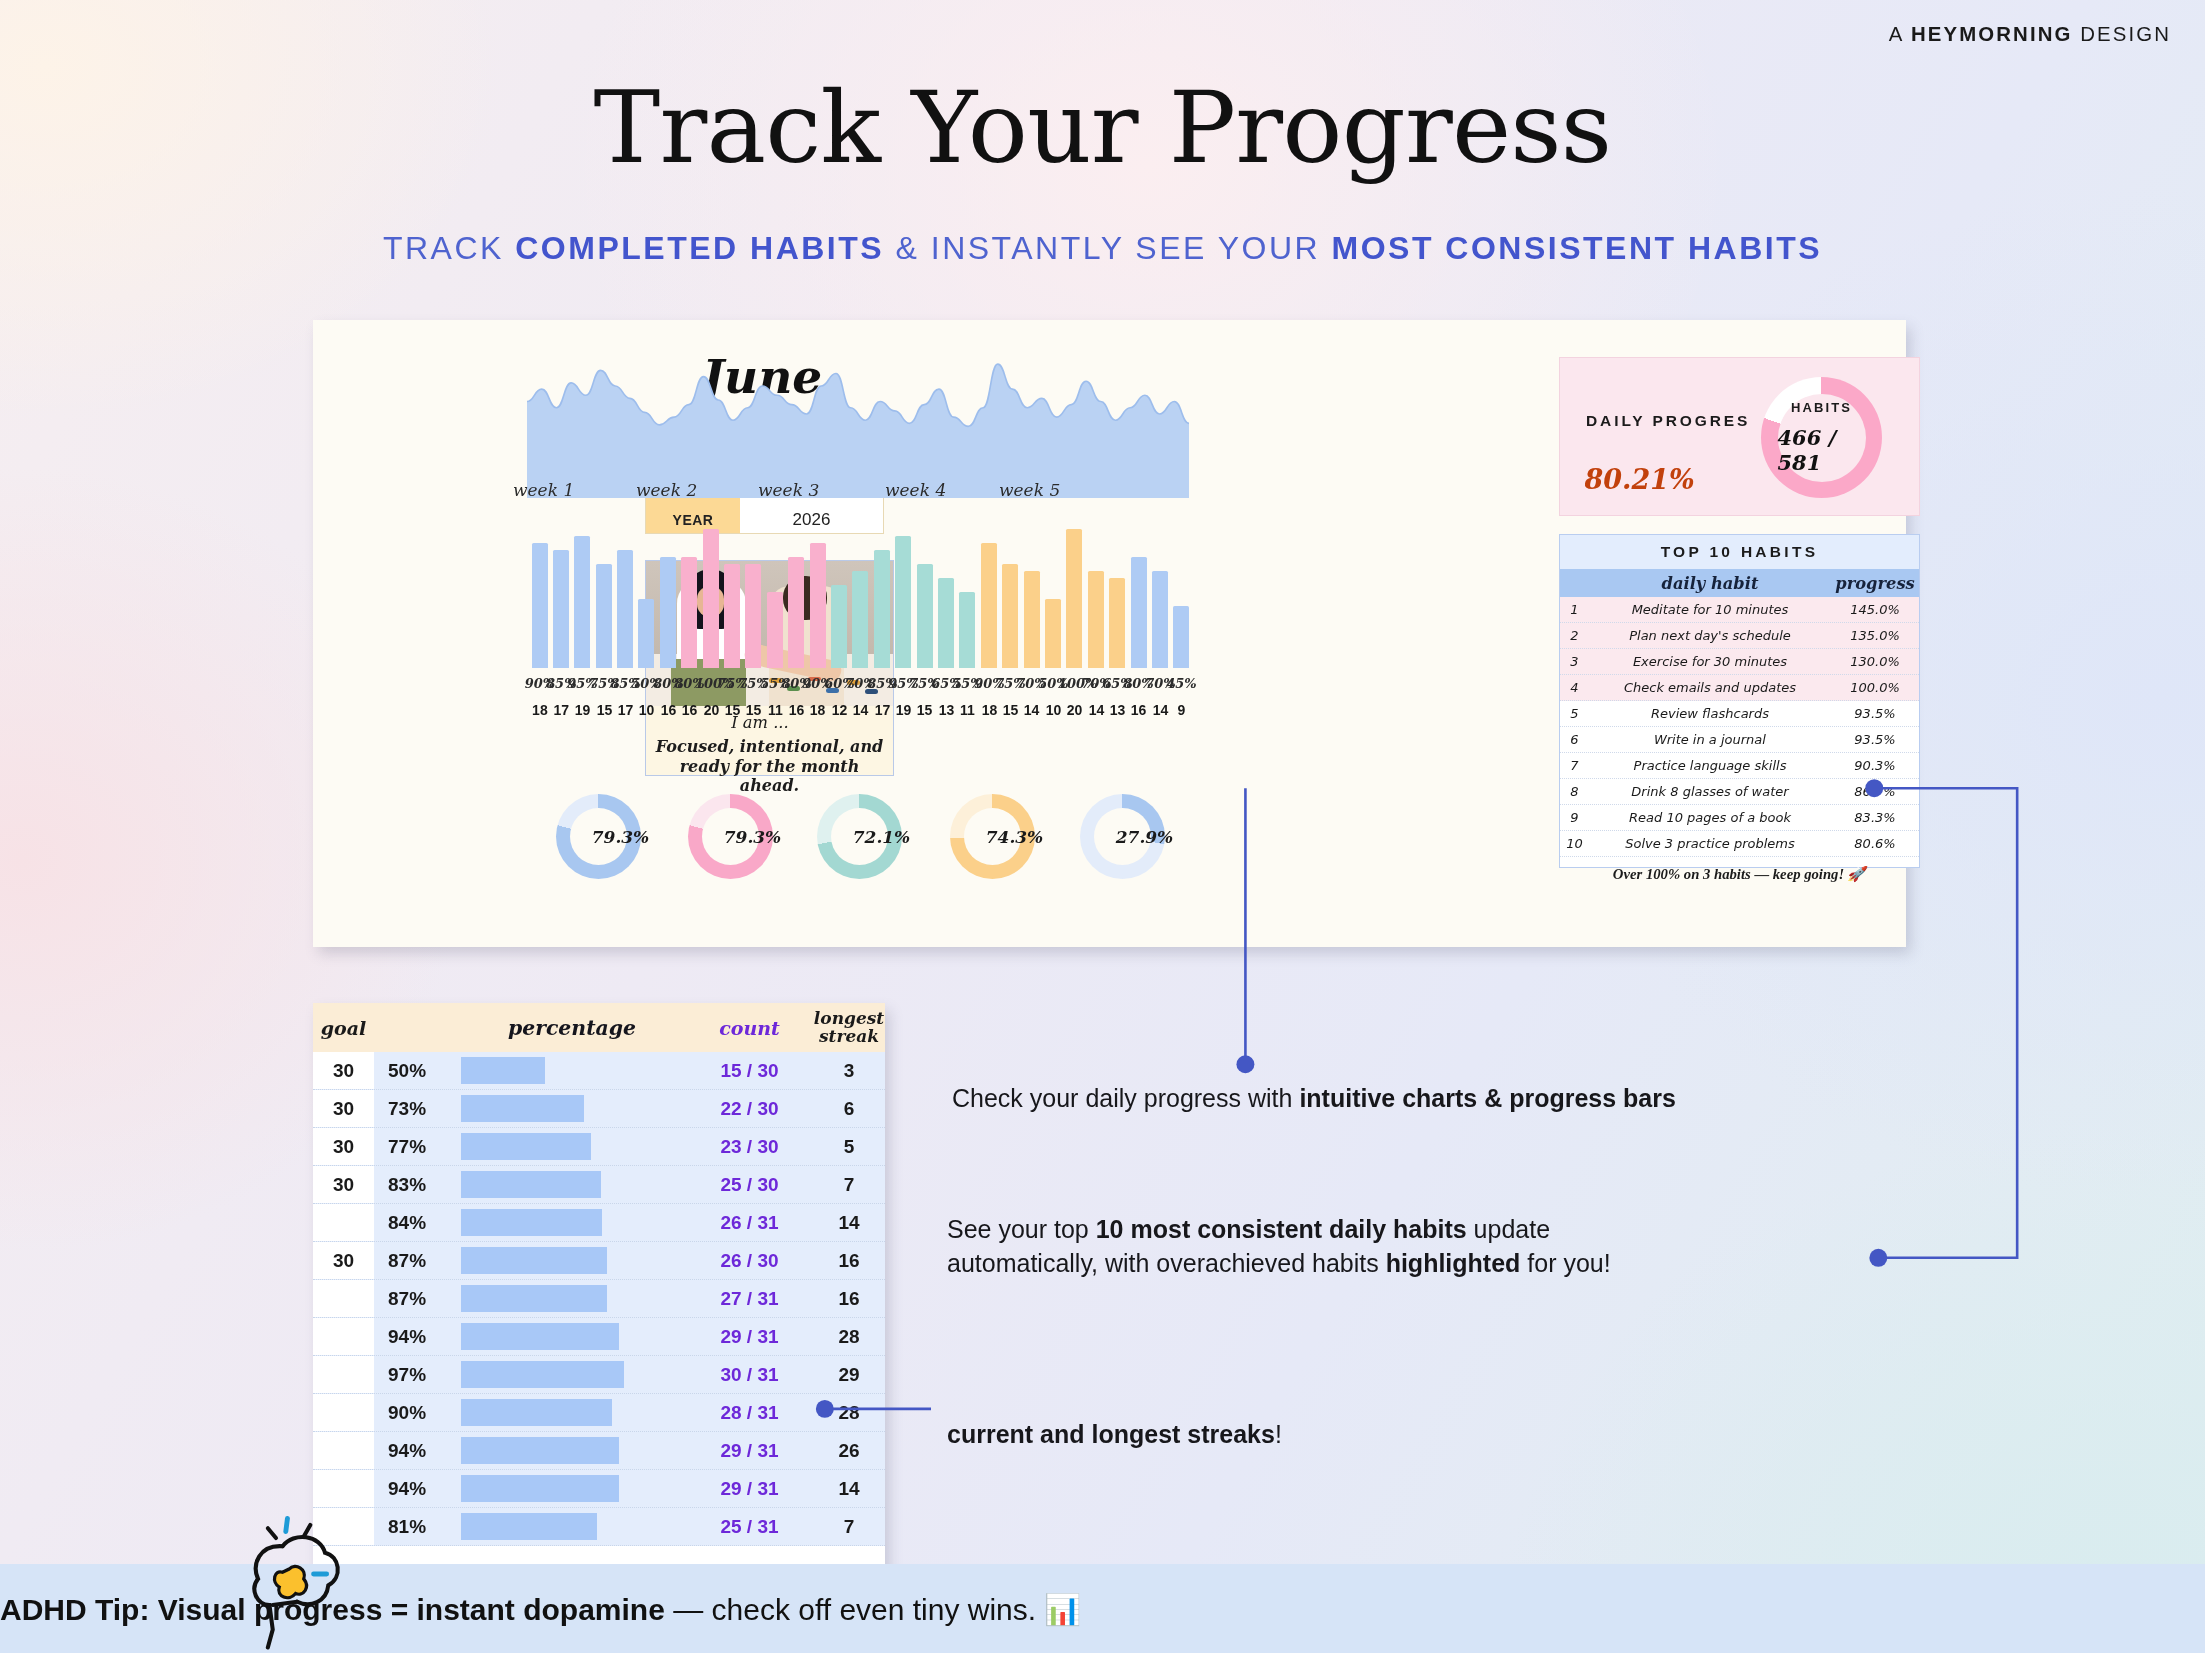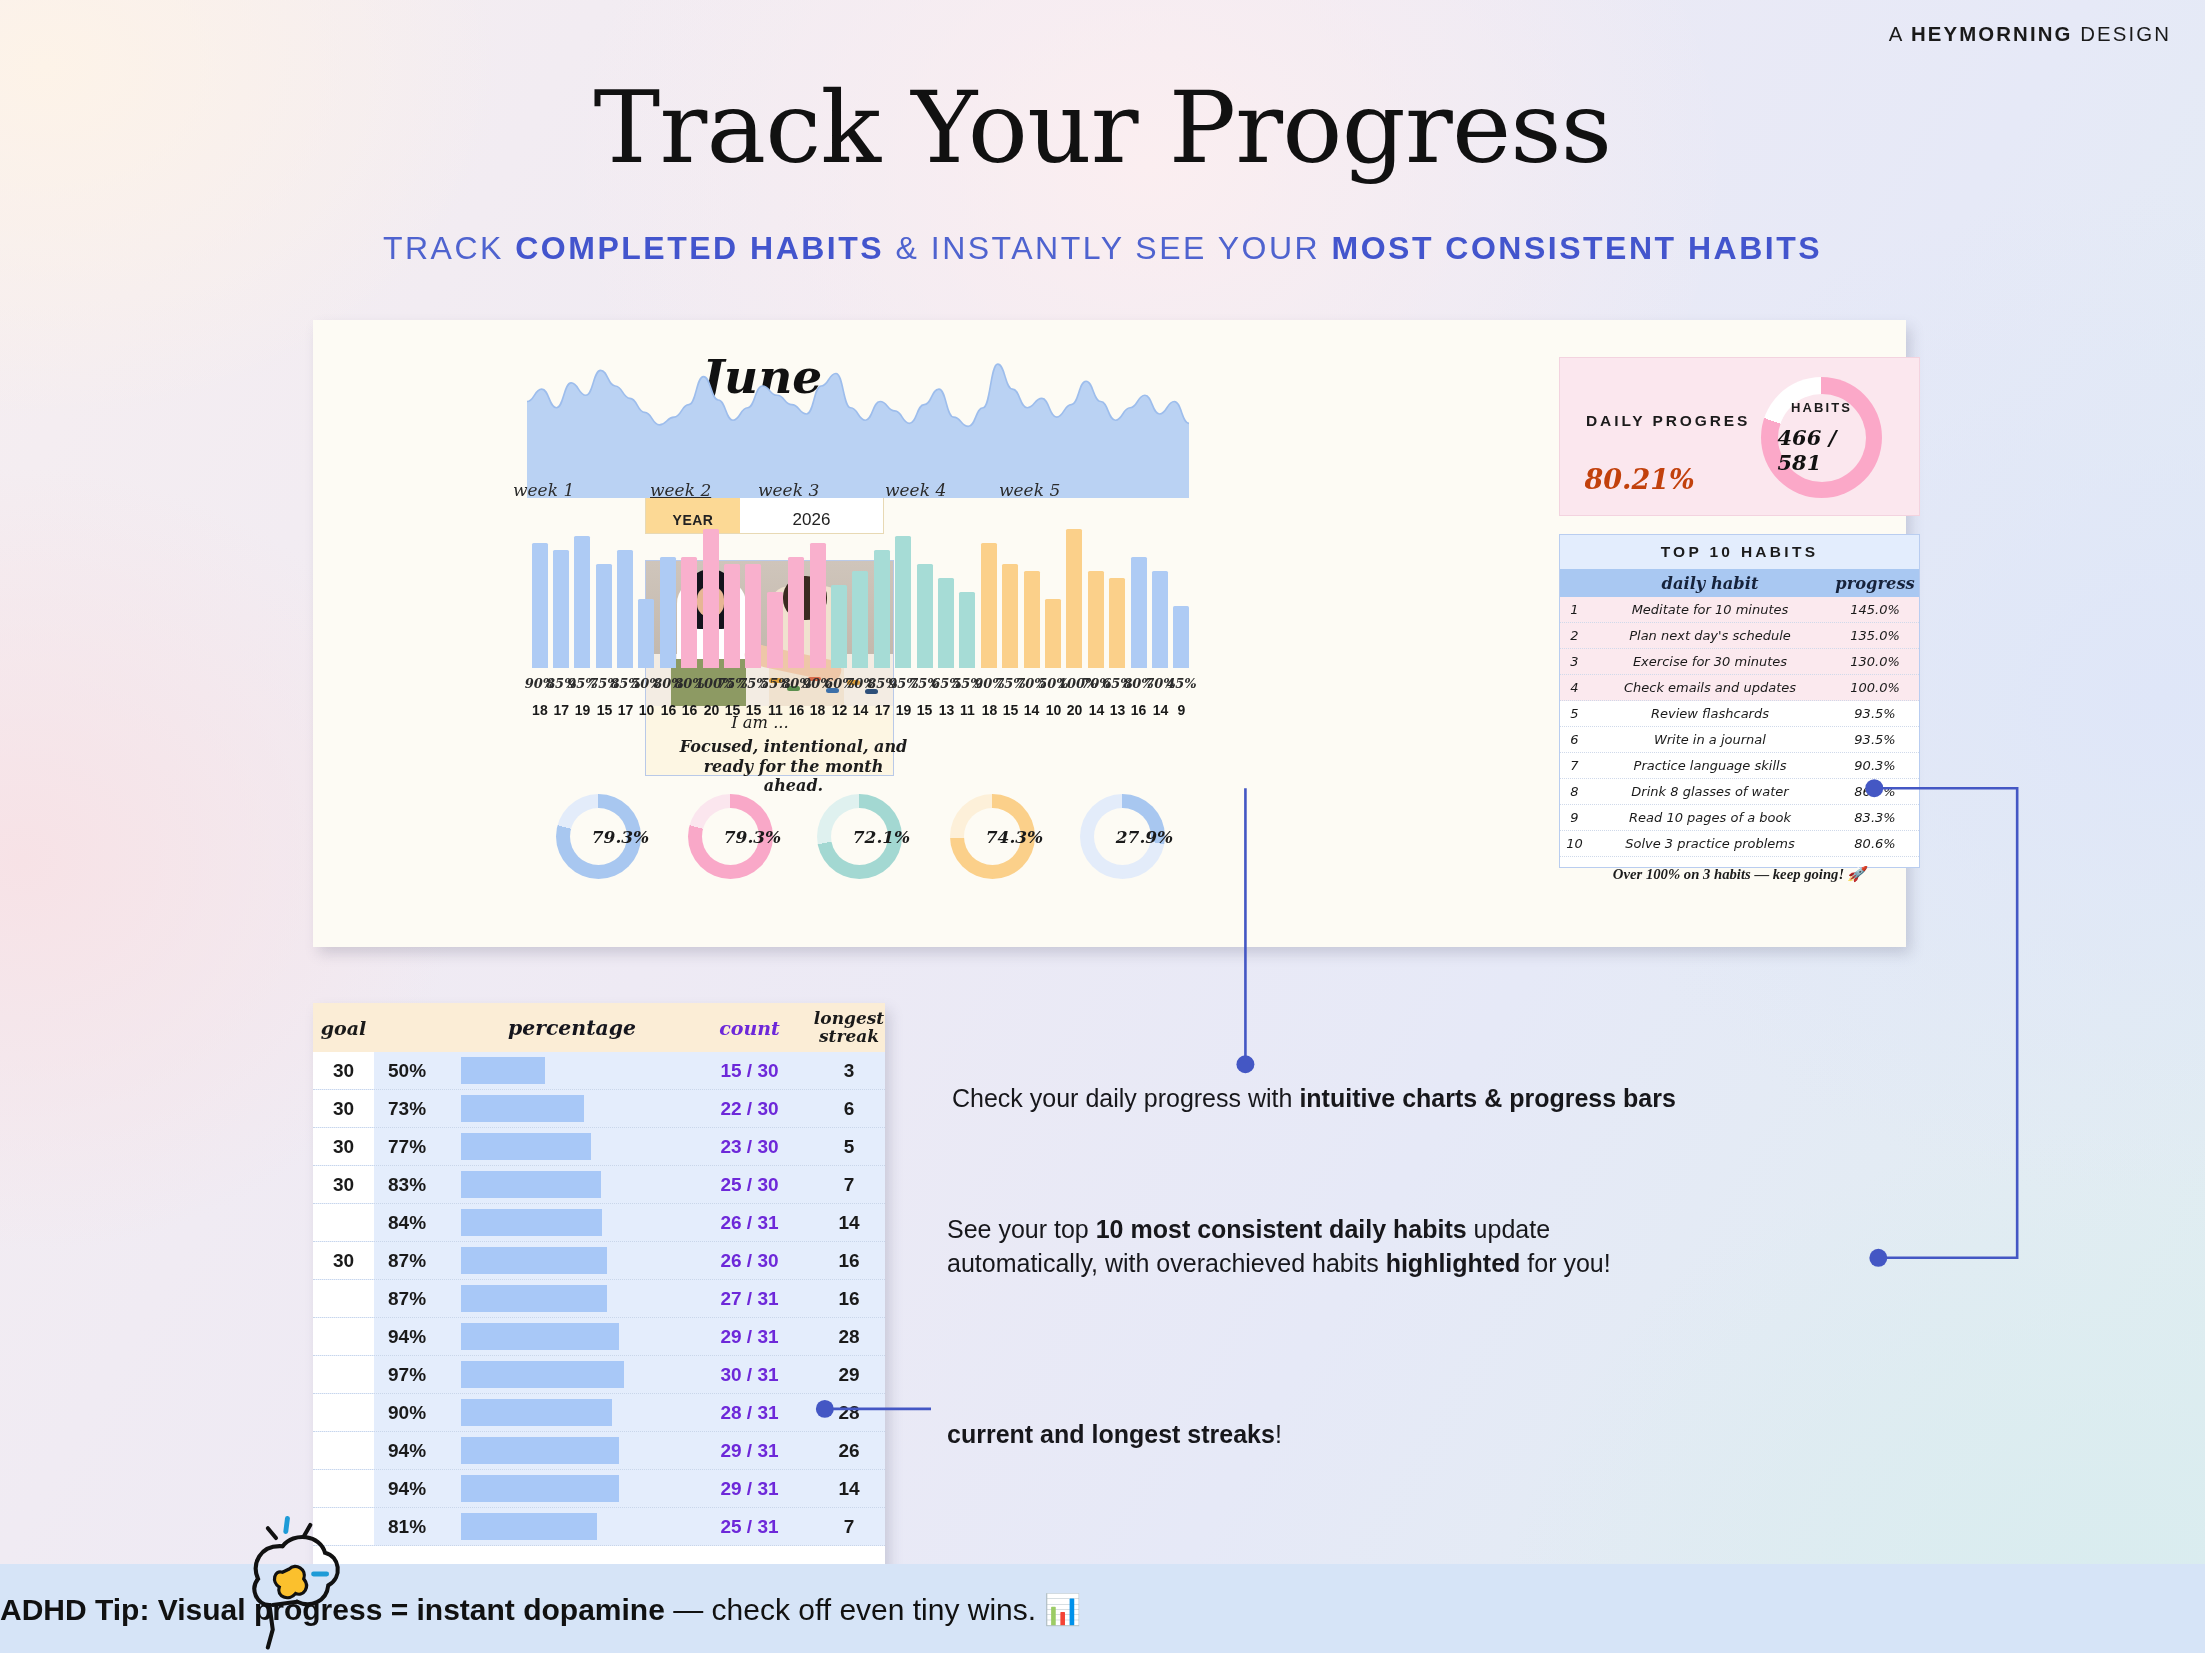--- a/index.html
+++ b/index.html
@@ -64,21 +64,21 @@
   .ph-face{position:absolute;left:51px;top:24.5px;width:27px;height:31px;background:#e7b694;border-radius:13px;}
   .ph-skirt{position:absolute;left:24.5px;top:98px;width:75px;height:47px;background:#8d9a63;}
   .ph-p2{position:absolute;left:123px;top:24.5px;width:75px;height:123px;background:#f0e2cf;border-radius:21px 21px 0 0;}
   .ph-hair2{position:absolute;left:137px;top:14.7px;width:44px;height:44px;background:#3a2a20;border-radius:21px;}
   .ph-arm{position:absolute;left:98px;top:91px;width:98px;height:21px;background:#eec7a8;border-radius:9.8px;transform:rotate(12deg);}
   .ph-bits{position:absolute;left:123px;top:114px;width:114px;height:23px;}
   .ph-bits i{position:absolute;width:13px;height:4.9px;border-radius:2.5px;display:block;}
   .aff1{position:absolute;left:0;top:152px;width:228px;text-align:center;
     font-family:"DejaVu Serif",serif;font-style:italic;font-size:16.3px;color:#1c1c1c;}
   .aff2{position:absolute;left:6.5px;top:176px;width:234px;text-align:center;line-height:1.22;
-    font-family:"DejaVu Serif",serif;font-style:italic;font-weight:700;font-size:16px;color:#1c1c1c;margin-left:24px;}
+    font-family:"DejaVu Serif",serif;font-style:italic;font-weight:700;font-size:16px;color:#1c1c1c;}
 
   
   .area-wrap{position:absolute;left:214px;top:11.4px;width:662px;height:167px;overflow:hidden;}
 
   
   .bars{position:absolute;left:216px;top:188px;width:662px;height:160px;}
   .bar{position:absolute;bottom:0;width:18px;border-radius:1.6px 1.6px 0 0;}
   .weeklab{position:absolute;font-family:"DejaVu Serif",serif;font-style:italic;font-size:17px;color:#2b2b2b;}
 
   .pctrow,.cntrow{position:absolute;left:216px;width:663px;height:21px;}
@@ -240,21 +240,21 @@
         <div class="bar" style="left: 516px; width: 16.3px; height: 69px; background: rgb(251, 208, 138);"></div>
         <div class="bar" style="left: 537px; width: 16.3px; height: 139px; background: rgb(251, 208, 138);"></div>
         <div class="bar" style="left: 559px; width: 16.3px; height: 97px; background: rgb(251, 208, 138);"></div>
         <div class="bar" style="left: 580px; width: 16.3px; height: 90px; background: rgb(251, 208, 138);"></div>
         <div class="bar" style="left: 602px; width: 16.3px; height: 111px; background: rgb(174, 203, 244);"></div>
         <div class="bar" style="left: 623px; width: 16.3px; height: 97px; background: rgb(174, 203, 244);"></div>
         <div class="bar" style="left: 644px; width: 16.3px; height: 62px; background: rgb(174, 203, 244);"></div>
       </div>
     <div id="weekLabs">
         <div class="weeklab" style="left: 200px; top: 160px;">week 1</div>
-        <div class="weeklab" style="left: 337px; top: 160px; text-decoration: underline;">week 2</div>
+        <div class="weeklab" style="left: 323px; top: 160px;">week 2</div>
         <div class="weeklab" style="left: 445px; top: 160px;">week 3</div>
         <div class="weeklab" style="left: 572px; top: 160px;">week 4</div>
         <div class="weeklab" style="left: 686px; top: 160px;">week 5</div>
       </div>
     <div class="pctrow" id="pctRow" style="top:356px">
         <span style="left: -5.6px;">90%</span>
         <span style="left: 15.8px;">85%</span>
         <span style="left: 37px;">95%</span>
         <span style="left: 59px;">75%</span>
         <span style="left: 80px;">85%</span>

